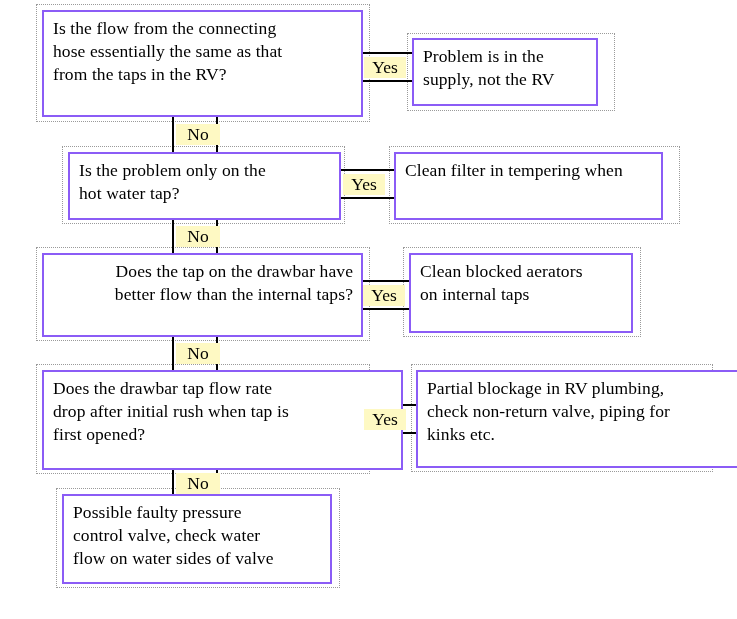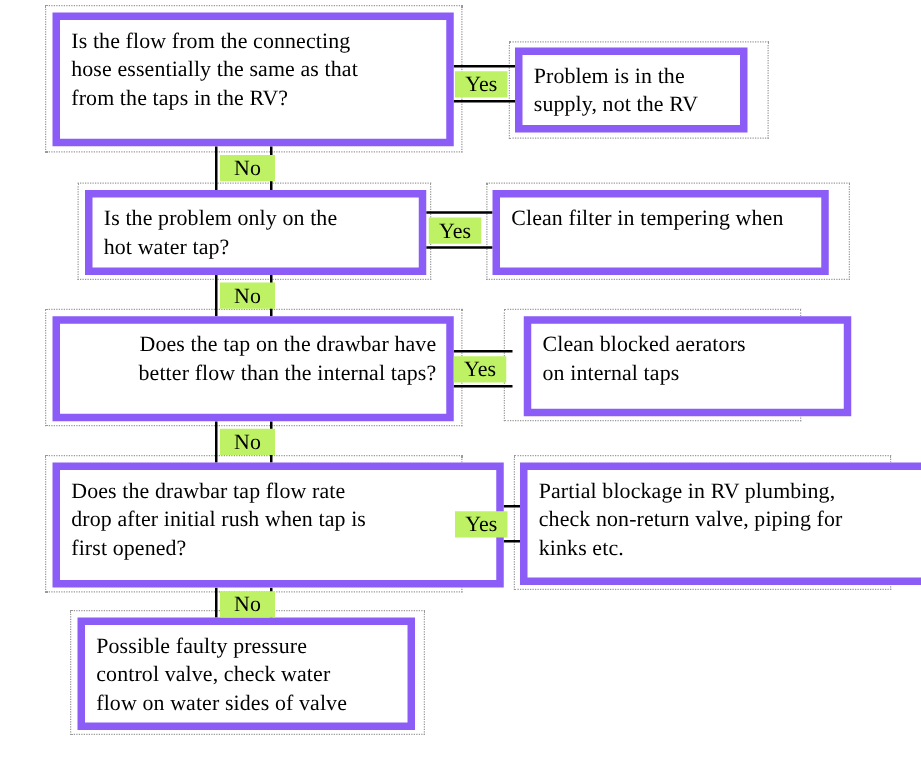--- a/index.html
+++ b/index.html
@@ -16,21 +16,21 @@
     width: 737px;
     height: 619px;
     background: #ffffff;
     overflow: hidden;
   }
   
   .node {
     position: absolute;
     box-sizing: border-box;
     background: #ffffff;
-    border: 6px solid #8b5cf6;
+    border: 2px solid #8b5cf6;
     padding: 5px 8px 5px 9px;
     font-size: 17.5px;
     line-height: 1.30;
     letter-spacing: 0.1px;
     white-space: pre-line;
     z-index: 3;
   }
   
   .halo {
     position: absolute;
@@ -50,21 +50,21 @@
     position: absolute;
     background: #000000;
     width: 2px;
     z-index: 2;
   }
   
   .elabel {
     position: absolute;
     font-size: 17.5px;
     line-height: 1;
-    background: #bef264;
+    background: #fef9c3;
     z-index: 4;
     text-align: center;
     color: #000000;
   }
   .elabel.no  { padding: 2px 3px 1px 3px; }
   .elabel.yes { padding: 2px 4px 1px 4px; }
 </style>
 </head>
 <body>
 
@@ -107,21 +107,21 @@
   <div class="halo" style="left:36px;  top:247px; width:334px; height:94px;"></div>
   <div class="halo" style="left:403px; top:247px; width:238px; height:90px;"></div>
 
   <div class="hline" style="left:362px; top:280px; width:48px;"></div>
   <div class="hline" style="left:362px; top:308px; width:48px;"></div>
   <div class="elabel yes" style="left:363px; top:285px; width:34px;">Yes</div>
 
   <div class="node" style="left:42px; top:253px; width:321px; height:84px;text-align:right;">Does the tap on the drawbar have
 better flow than the internal taps?</div>
 
-  <div class="node" style="left:419px; top:253px; width:262px; height:80px;">Clean blocked aerators
+  <div class="node" style="left:409px; top:253px; width:224px; height:80px;">Clean blocked aerators
 on internal taps</div>
 
   <div class="vline" style="left:172px; top:337px; height:35px;"></div>
   <div class="vline" style="left:216px; top:337px; height:35px;"></div>
   <div class="elabel no" style="left:176px; top:343px; width:38px;">No</div>
 
   <div class="halo" style="left:36px;  top:364px; width:334px; height:110px;"></div>
   <div class="halo" style="left:411px; top:364px; width:302px; height:108px;"></div>
 
   <div class="hline" style="left:362px; top:404px; width:55px;"></div>

